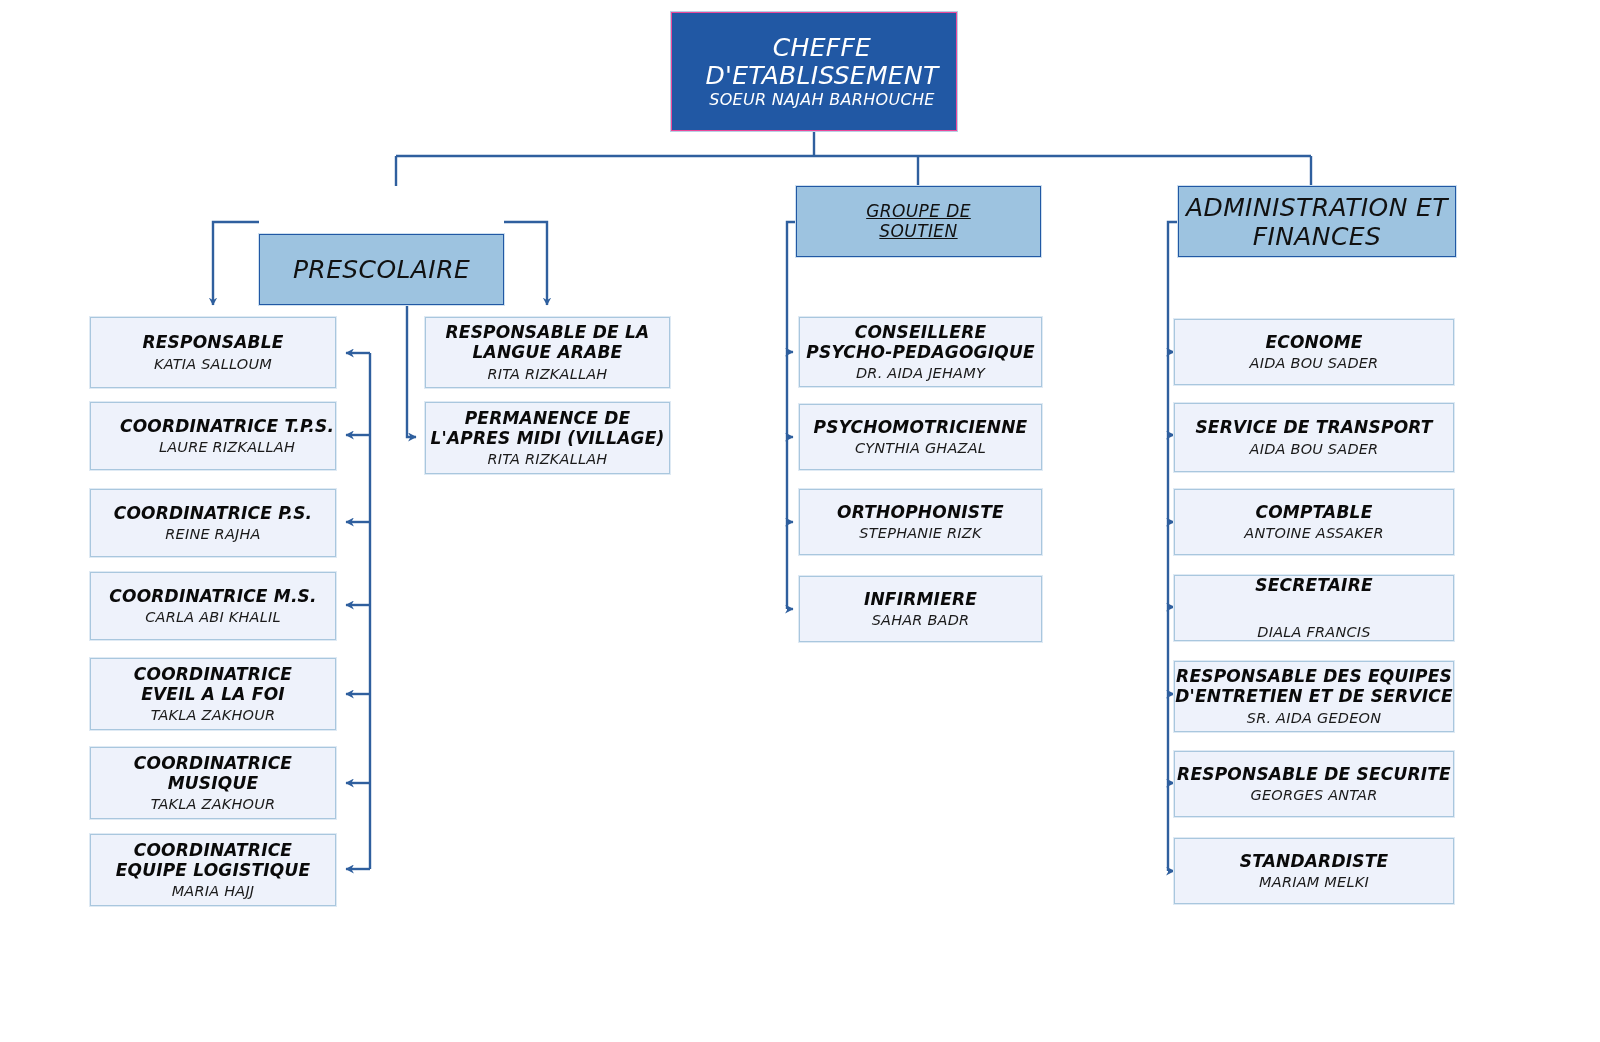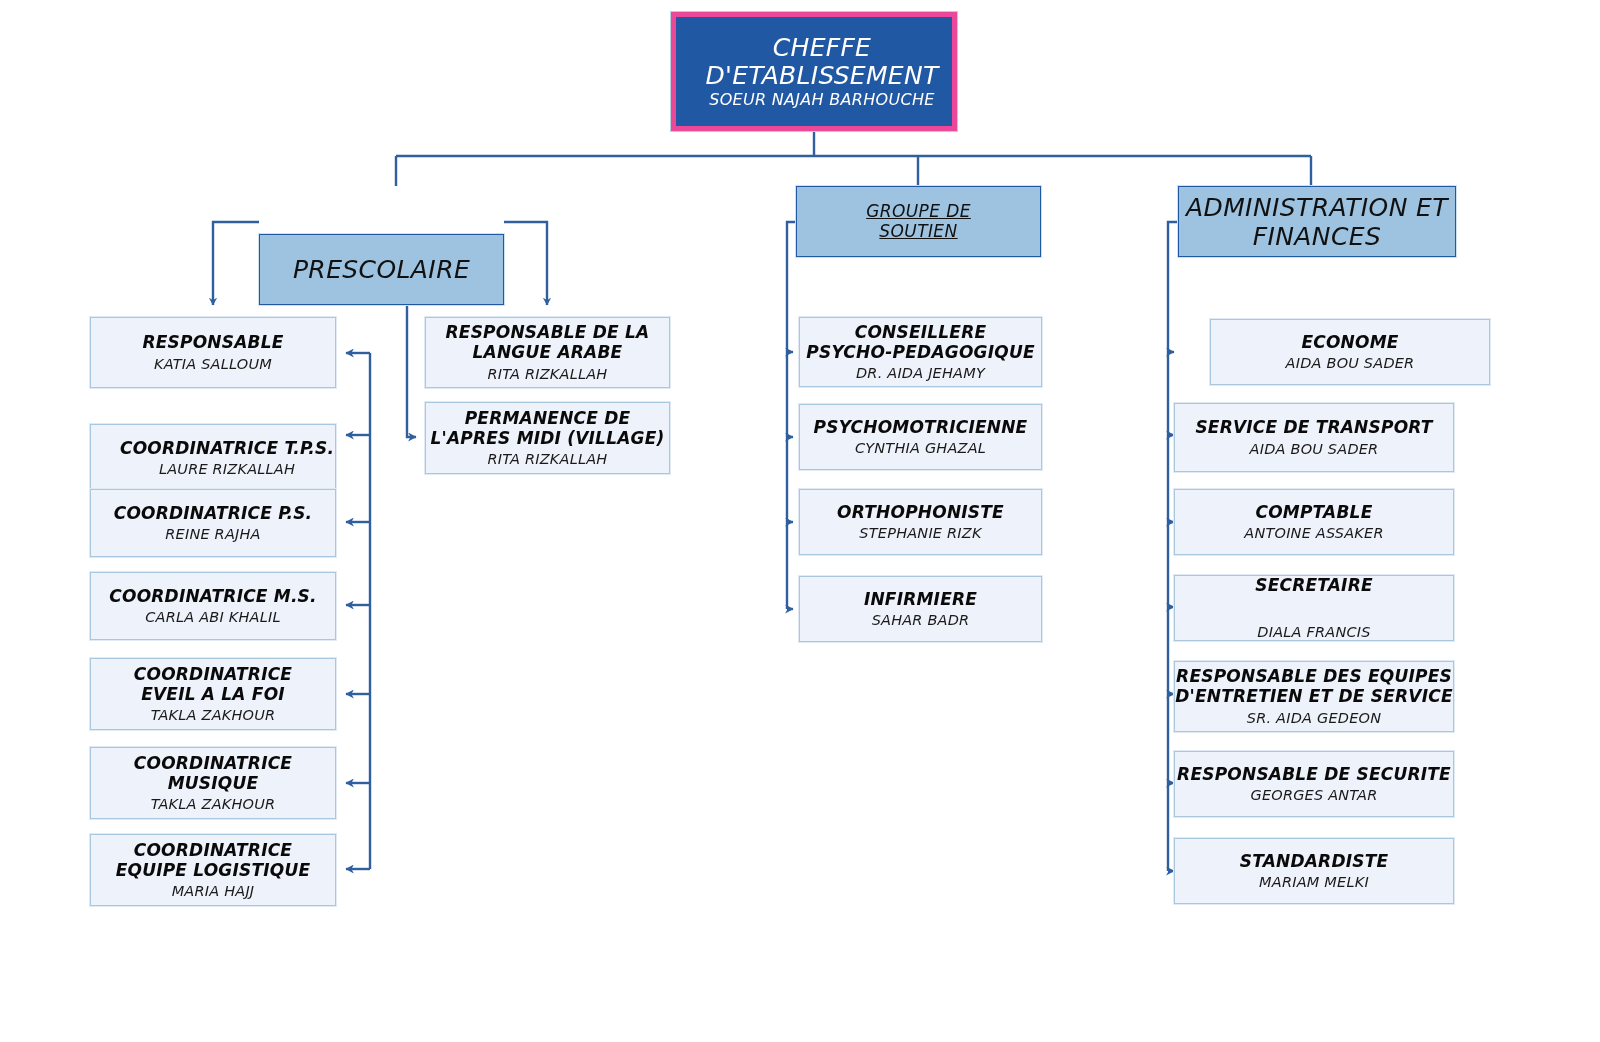--- a/index.html
+++ b/index.html
@@ -26,21 +26,21 @@
     display: flex;
     flex-direction: column;
     align-items: center;
     justify-content: center;
     text-align: center;
     z-index: 3;
   }
   
   .node.root {
     background: #2158A4;
-    border: 5px solid #ec4899;
+    border: 1px solid #ec4899;
     box-shadow: 0 0 0 1px #b9cfe4;
     padding-left: 16px;
   }
   .node.root .title {
     color: #ffffff;
     font-size: 25px;
     font-style: italic;
     line-height: 1.12;
     letter-spacing: 0.3px;
   }
@@ -184,21 +184,21 @@
     </div>
   </div>
 
   <div class="node leaf" style="left:90px; top:317px; width:246px; height:71px;">
     <div class="title">
       <span>RESPONSABLE</span>
     </div>
     <div class="person">KATIA SALLOUM</div>
   </div>
 
-  <div class="node leaf" style="left:90px; top:424px; width:246px; height:68px;padding-left:28px;">
+  <div class="node leaf" style="left:90px; top:402px; width:246px; height:68px;padding-left:28px;">
     <div class="title">
       <span>COORDINATRICE T.P.S.</span>
     </div>
     <div class="person">LAURE RIZKALLAH</div>
   </div>
 
   <div class="node leaf" style="left:90px; top:489px; width:246px; height:68px;">
     <div class="title">
       <span>COORDINATRICE P.S.</span>
     </div>
@@ -274,21 +274,21 @@
     <div class="person">STEPHANIE RIZK</div>
   </div>
 
   <div class="node leaf" style="left:799px; top:576px; width:243px; height:66px;">
     <div class="title">
       <span>INFIRMIERE</span>
     </div>
     <div class="person">SAHAR BADR</div>
   </div>
 
-  <div class="node leaf" style="left:1174px; top:319px; width:280px; height:66px;margin-left:36px;">
+  <div class="node leaf" style="left:1174px; top:319px; width:280px; height:66px;">
     <div class="title">
       <span>ECONOME</span>
     </div>
     <div class="person">AIDA BOU SADER</div>
   </div>
 
   <div class="node leaf" style="left:1174px; top:403px; width:280px; height:69px;">
     <div class="title">
       <span>SERVICE DE TRANSPORT</span>
     </div>

